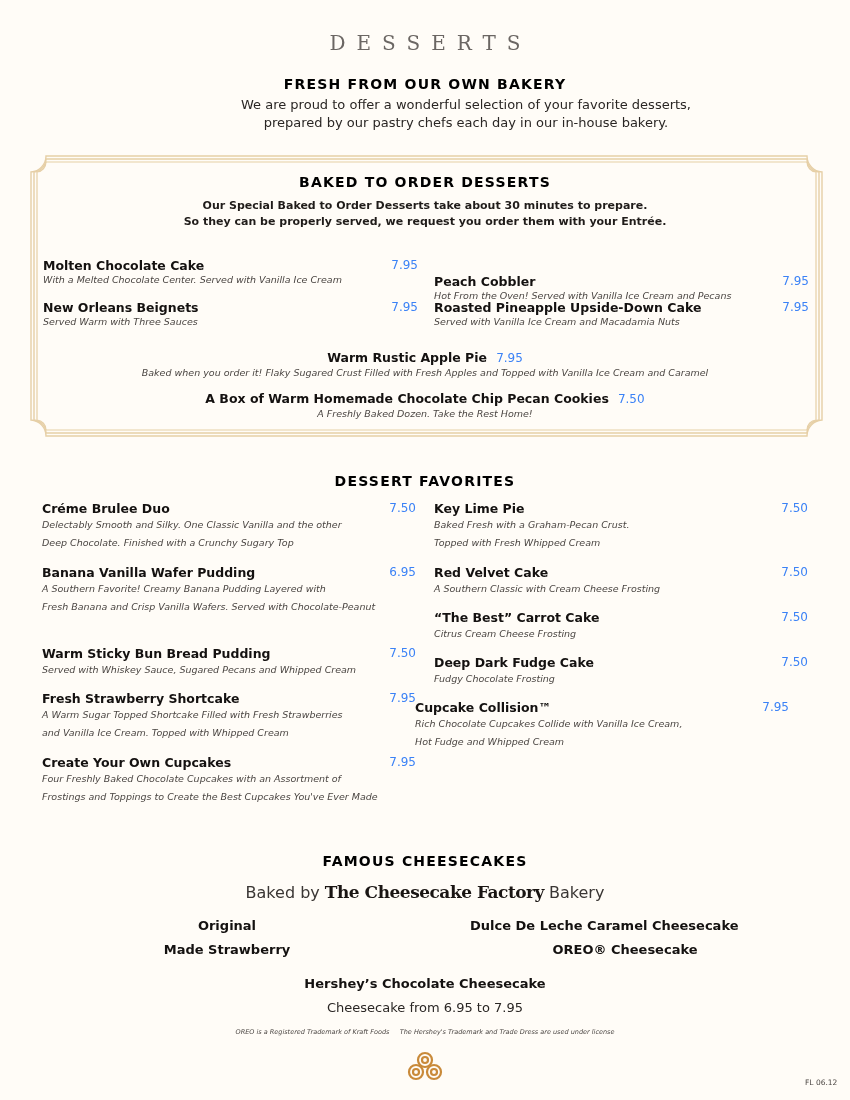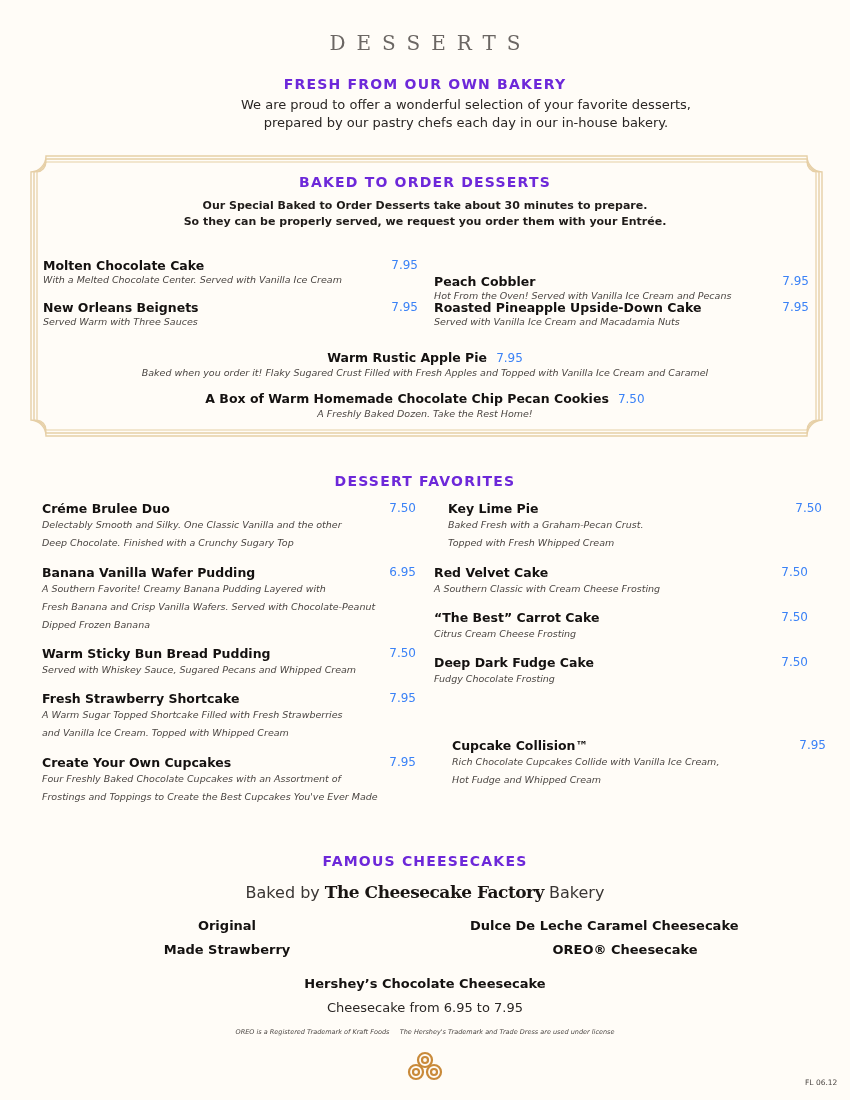--- a/index.html
+++ b/index.html
@@ -13,21 +13,21 @@
   }
   .abs { position: absolute; }
   .center { left: 0; width: 850px; text-align: center; }
 
   .page-title {
     top: 31px; font-family: "DejaVu Serif", serif; font-size: 20px;
     letter-spacing: 11px; color: #6b6663; padding-left: 11px;
   }
   .section-head {
     font-family: "DejaVu Sans", sans-serif; font-weight: bold; font-size: 14px;
-    letter-spacing: 1.2px; color: #6d28d9;
+    letter-spacing: 1.2px; color: #000000;
   }
   .intro { top: 96px; font-size: 13px; line-height: 18px; color: #2a2624; margin-left: 41px; }
 
   
   .frame { left: 30px; top: 155px; width: 793px; height: 282px; }
   .frame svg { position: absolute; left: 0; top: 0; }
 
   .note { font-size: 11px; font-weight: bold; line-height: 16px; color: #201c1a; }
 
   .item-name { font-weight: bold; font-size: 12.5px; color: #141110; white-space: nowrap; }
@@ -109,63 +109,62 @@
 <div class="abs" style="left:42px; top:501px; width:374px;">
   <div class="item-name">Créme Brulee Duo</div>
   <div class="item-desc">Delectably Smooth and Silky. One Classic Vanilla and the other</div>
   <div class="item-desc">Deep Chocolate. Finished with a Crunchy Sugary Top</div>
   <div class="abs item-price" style="right:0; top:0;">7.50</div>
 </div>
 <div class="abs" style="left:42px; top:565px; width:374px;">
   <div class="item-name">Banana Vanilla Wafer Pudding</div>
   <div class="item-desc">A Southern Favorite! Creamy Banana Pudding Layered with</div>
   <div class="item-desc">Fresh Banana and Crisp Vanilla Wafers. Served with Chocolate-Peanut</div>
-  <div class="item-desc">Dipped Frozen Banana</div>
   <div class="abs item-price" style="right:0; top:0;">6.95</div>
 </div>
 <div class="abs" style="left:42px; top:646px; width:374px;">
   <div class="item-name">Warm Sticky Bun Bread Pudding</div>
   <div class="item-desc">Served with Whiskey Sauce, Sugared Pecans and Whipped Cream</div>
   <div class="abs item-price" style="right:0; top:0;">7.50</div>
 </div>
 <div class="abs" style="left:42px; top:691px; width:374px;">
   <div class="item-name">Fresh Strawberry Shortcake</div>
   <div class="item-desc">A Warm Sugar Topped Shortcake Filled with Fresh Strawberries</div>
   <div class="item-desc">and Vanilla Ice Cream. Topped with Whipped Cream</div>
   <div class="abs item-price" style="right:0; top:0;">7.95</div>
 </div>
 <div class="abs" style="left:42px; top:755px; width:374px;">
   <div class="item-name">Create Your Own Cupcakes</div>
   <div class="item-desc">Four Freshly Baked Chocolate Cupcakes with an Assortment of</div>
   <div class="item-desc">Frostings and Toppings to Create the Best Cupcakes You've Ever Made</div>
   <div class="abs item-price" style="right:0; top:0;">7.95</div>
 </div>
 
-<div class="abs" style="left:448px; top:501px; width:374px;">
+<div class="abs" style="left:434px; top:501px; width:374px;">
   <div class="item-name">Key Lime Pie</div>
   <div class="item-desc">Baked Fresh with a Graham-Pecan Crust.</div>
   <div class="item-desc">Topped with Fresh Whipped Cream</div>
   <div class="abs item-price" style="right:0; top:0;">7.50</div>
 </div>
 <div class="abs" style="left:434px; top:565px; width:374px;">
   <div class="item-name">Red Velvet Cake</div>
   <div class="item-desc">A Southern Classic with Cream Cheese Frosting</div>
   <div class="abs item-price" style="right:0; top:0;">7.50</div>
 </div>
 <div class="abs" style="left:434px; top:610px; width:374px;">
   <div class="item-name">“The Best” Carrot Cake</div>
   <div class="item-desc">Citrus Cream Cheese Frosting</div>
   <div class="abs item-price" style="right:0; top:0;">7.50</div>
 </div>
 <div class="abs" style="left:434px; top:655px; width:374px;">
   <div class="item-name">Deep Dark Fudge Cake</div>
   <div class="item-desc">Fudgy Chocolate Frosting</div>
   <div class="abs item-price" style="right:0; top:0;">7.50</div>
 </div>
-<div class="abs" style="left:452px; top:700px; width:374px;margin-top:38px;">
+<div class="abs" style="left:415px; top:700px; width:374px;">
   <div class="item-name">Cupcake Collision™</div>
   <div class="item-desc">Rich Chocolate Cupcakes Collide with Vanilla Ice Cream,</div>
   <div class="item-desc">Hot Fudge and Whipped Cream</div>
   <div class="abs item-price" style="right:0; top:0;">7.95</div>
 </div>
 
 <div class="abs center section-head" style="top:853px;">FAMOUS CHEESECAKES</div>
 <div class="abs center" style="top:882px;">
   <span class="baked-by">Baked by</span>
   <span class="logo-text">The Cheesecake Factory</span>

